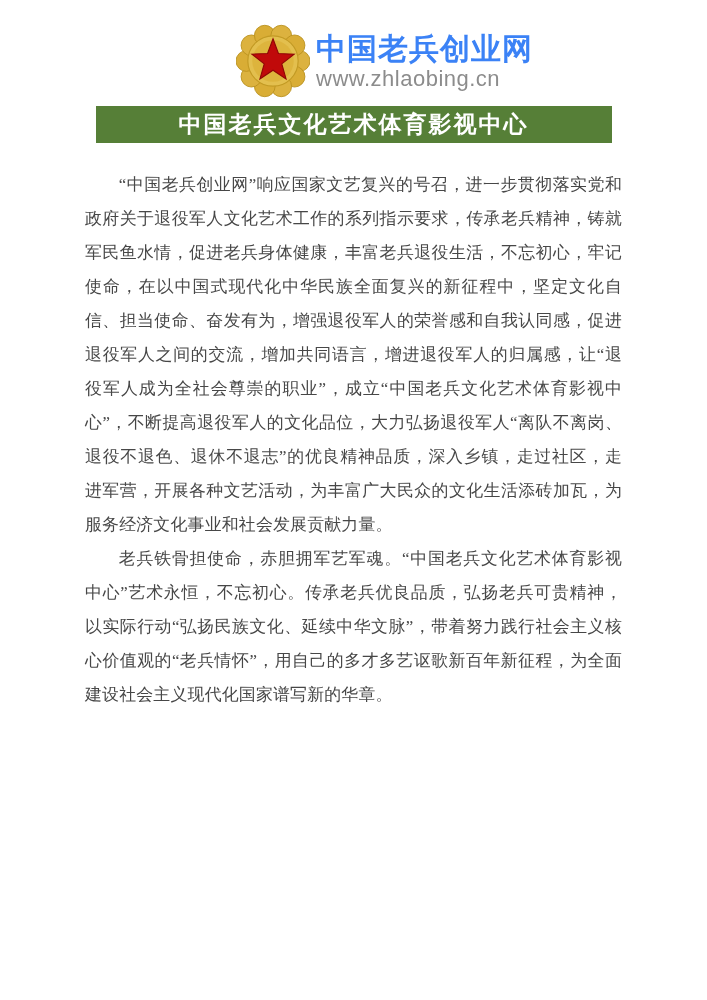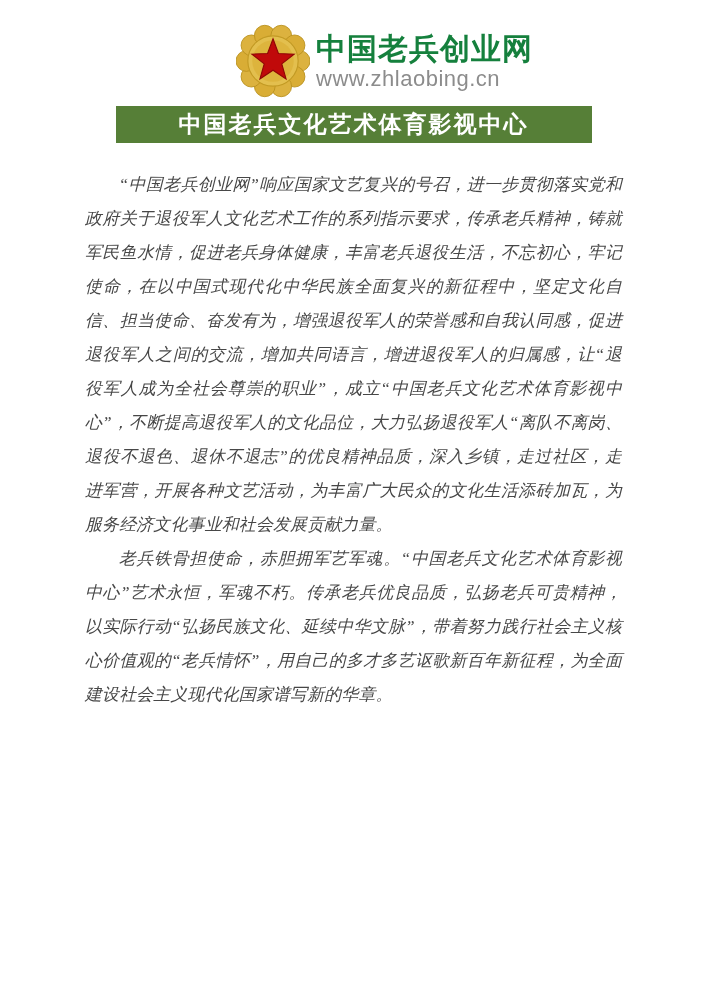--- a/index.html
+++ b/index.html
@@ -20,55 +20,54 @@
     justify-content: center;
     padding-top: 24px;
     transform: translateX(31px);
   }
   .badge { width: 74px; height: 74px; flex: 0 0 auto; }
   .brand { margin-left: 6px; display: flex; flex-direction: column; }
   .site-name {
     font-family: "Liberation Sans", "DejaVu Sans", sans-serif;
     font-size: 30px;
     font-weight: bold;
-    color: #15803d;
+    color: #3b82f6;
     letter-spacing: 1px;
     line-height: 34px;
   }
   .site-url {
     font-family: "Liberation Sans", "DejaVu Sans", sans-serif;
     font-size: 22px;
     font-weight: normal;
     color: #8c8c8c;
     letter-spacing: 0.5px;
     line-height: 25px;
   }
 
   
   .banner {
-    width: 476px;
+    width: 516px;
     height: 37px;
     margin: 8px auto 16px auto;
     background: #567f37;
     text-align: center;
   }
   .banner-title {
     font-family: "Liberation Sans", "DejaVu Sans", sans-serif;
     font-size: 23px;
     font-weight: bold;
     color: #ffffff;
     line-height: 37px;
     letter-spacing: 2px;
   }
 
   
   .article {
     width: 537px;
     margin: 25px auto 12px auto;
-    font-style: italic;
   }
   .article p {
     margin: 0;
     font-size: 16.9px;
     line-height: 34px;
     color: #474747;
     text-align: justify;
     text-justify: inter-ideograph;
     text-indent: 2em;
     letter-spacing: 0.2px;
@@ -102,16 +101,16 @@
       <span class="site-url">www.zhlaobing.cn</span>
     </div>
   </div>
 
   <div class="banner">
     <div class="banner-title">中国老兵文化艺术体育影视中心</div>
   </div>
 
   <div class="article">
     <p>“中国老兵创业网”响应国家文艺复兴的号召，进一步贯彻落实党和政府关于退役军人文化艺术工作的系列指示要求，传承老兵精神，铸就军民鱼水情，促进老兵身体健康，丰富老兵退役生活，不忘初心，牢记使命，在以中国式现代化中华民族全面复兴的新征程中，坚定文化自信、担当使命、奋发有为，增强退役军人的荣誉感和自我认同感，促进退役军人之间的交流，增加共同语言，增进退役军人的归属感，让“退役军人成为全社会尊崇的职业”，成立“中国老兵文化艺术体育影视中心”，不断提高退役军人的文化品位，大力弘扬退役军人“离队不离岗、退役不退色、退休不退志”的优良精神品质，深入乡镇，走过社区，走进军营，开展各种文艺活动，为丰富广大民众的文化生活添砖加瓦，为服务经济文化事业和社会发展贡献力量。</p>
-    <p>老兵铁骨担使命，赤胆拥军艺军魂。“中国老兵文化艺术体育影视中心”艺术永恒，军魂不朽。传承老兵优良品质，弘扬老兵可贵精神，以实际行动“弘扬民族文化、延续中华文脉”，带着努力践行社会主义核心价值观的“老兵情怀”，用自己的多才多艺讴歌新百年新征程，为全面建设社会主义现代化国家谱写新的华章。</p>
+    <p>老兵铁骨担使命，赤胆拥军艺军魂。“中国老兵文化艺术体育影视中心”艺术永恒，不忘初心。传承老兵优良品质，弘扬老兵可贵精神，以实际行动“弘扬民族文化、延续中华文脉”，带着努力践行社会主义核心价值观的“老兵情怀”，用自己的多才多艺讴歌新百年新征程，为全面建设社会主义现代化国家谱写新的华章。</p>
   </div>
 
 </div>
 
 </body></html>

